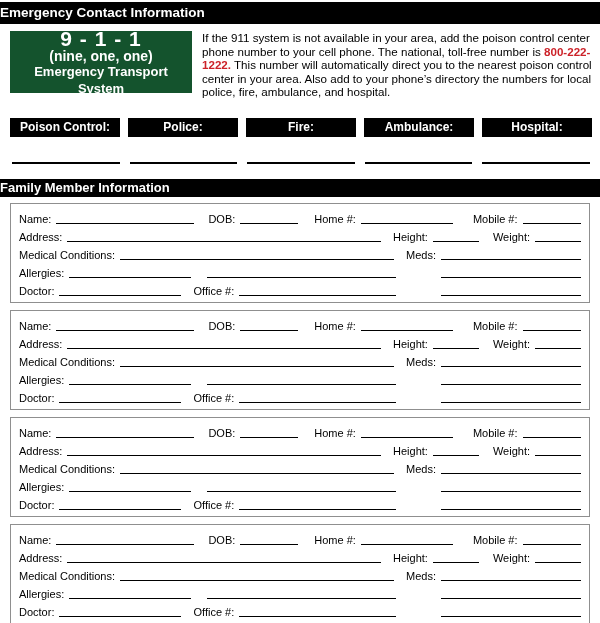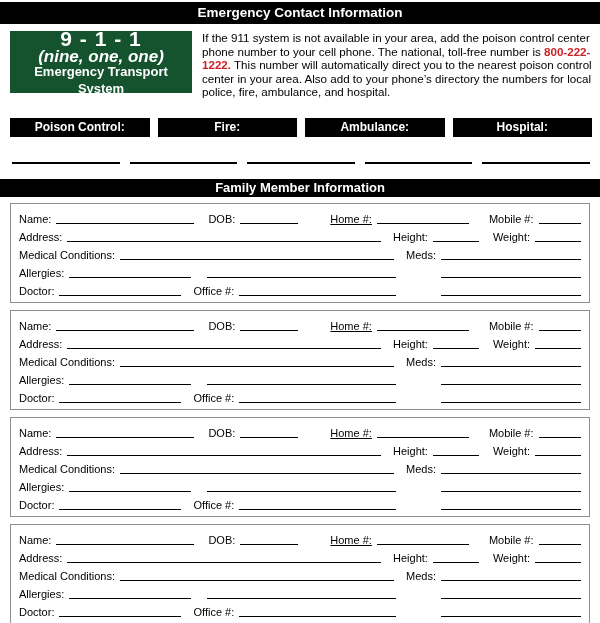--- a/index.html
+++ b/index.html
@@ -1,33 +1,33 @@
 <!DOCTYPE html>
 <html><head>
 <meta charset="utf-8">
 <style>
   html,body { margin:0; padding:0; }
   body {
     width:600px; height:623px; background:#ffffff; color:#000;
     font-family:"Liberation Sans", sans-serif; overflow:hidden;
   }
   .bar {
-    background:#000; color:#fff; font-weight:bold; text-align:center;
+    background:#000; color:#fff; font-weight:bold; 
   }
   #top-bar { margin-top:2px; height:22px; line-height:22px; font-size:13.5px; }
 
   
   #intro { display:flex; margin:7px 8px 0 10px; }
   #nine-one-one {
     width:182px; height:62px; background:#cc2229; color:#fff;
     text-align:center; font-weight:bold; display:flex; flex-direction:column;
     justify-content:center; flex-shrink:0;
   }
   .n911-number   { font-size:21px; letter-spacing:1px; line-height:22px; }
-  .n911-phonetic { font-size:17px; line-height:13px;font-style:italic; }
+  .n911-phonetic { font-size:14px; line-height:13px; }
   .n911-subtitle { font-size:13px; line-height:17px; }
   #intro-text { flex:1; margin-left:10px; font-size:11.6px; line-height:13.5px; }
   .phone { color:#cc2229; font-weight:bold; }
 
   
   #contacts-row { display:flex; gap:8px; margin:19px 8px 0 10px;border-radius:8px; }
   .contact-label {
     flex:1; background:#000; color:#fff; font-weight:bold;
     font-size:12px; height:19px; line-height:19px; text-align:center;
   }
@@ -54,39 +54,40 @@
   .u-medical{ flex:1; }
   .u-meds   { width:140px; }
   .u-allerg { width:122px; }
   .u-mid    { flex:1; margin-left:16px; }
   .u-doctor { width:122px; }
   .u-office { flex:1; }
   .u-right  { width:140px; margin-left:45px; }
   .ml8  { margin-left:12px; }
   .ml12 { margin-left:12px; }
   .ml14 { margin-left:14px; }
-  .ml18 { margin-left:32px;text-decoration:underline; }
+  .ml18 { margin-left:16px; }
   .ml20 { margin-left:20px; }
 </style>
 </head>
 <body>
 
 <div class="bar" id="top-bar">Emergency Contact Information</div>
 
 <div id="intro">
   <div id="nine-one-one" style="background: #14532d;">
     <div class="n911-number">9 - 1 - 1</div>
     <div class="n911-phonetic">(nine, one, one)</div>
     <div class="n911-subtitle">Emergency Transport System</div>
   </div>
   <div id="intro-text"><span>If the 911 system is not available in your area, add the poison control center phone number to your cell phone. The national, toll-free number is </span><span class="phone" style="color: rgb(204, 34, 41);">800-222-1222.</span><span> This number will automatically direct you to the nearest poison control center in your area. Also add to your phone’s directory the numbers for local police, fire, ambulance, and hospital.</span></div>
 </div>
 
 <div id="contacts-row">
   <div class="contact-label">Poison Control:</div>
+  <div class="contact-label">Police:</div>
   <div class="contact-label">Fire:</div>
   <div class="contact-label">Ambulance:</div>
   <div class="contact-label">Hospital:</div>
 </div>
 
 <div id="contacts-lines">
   <div class="contact-line"></div>
   <div class="contact-line"></div>
   <div class="contact-line"></div>
   <div class="contact-line"></div>

